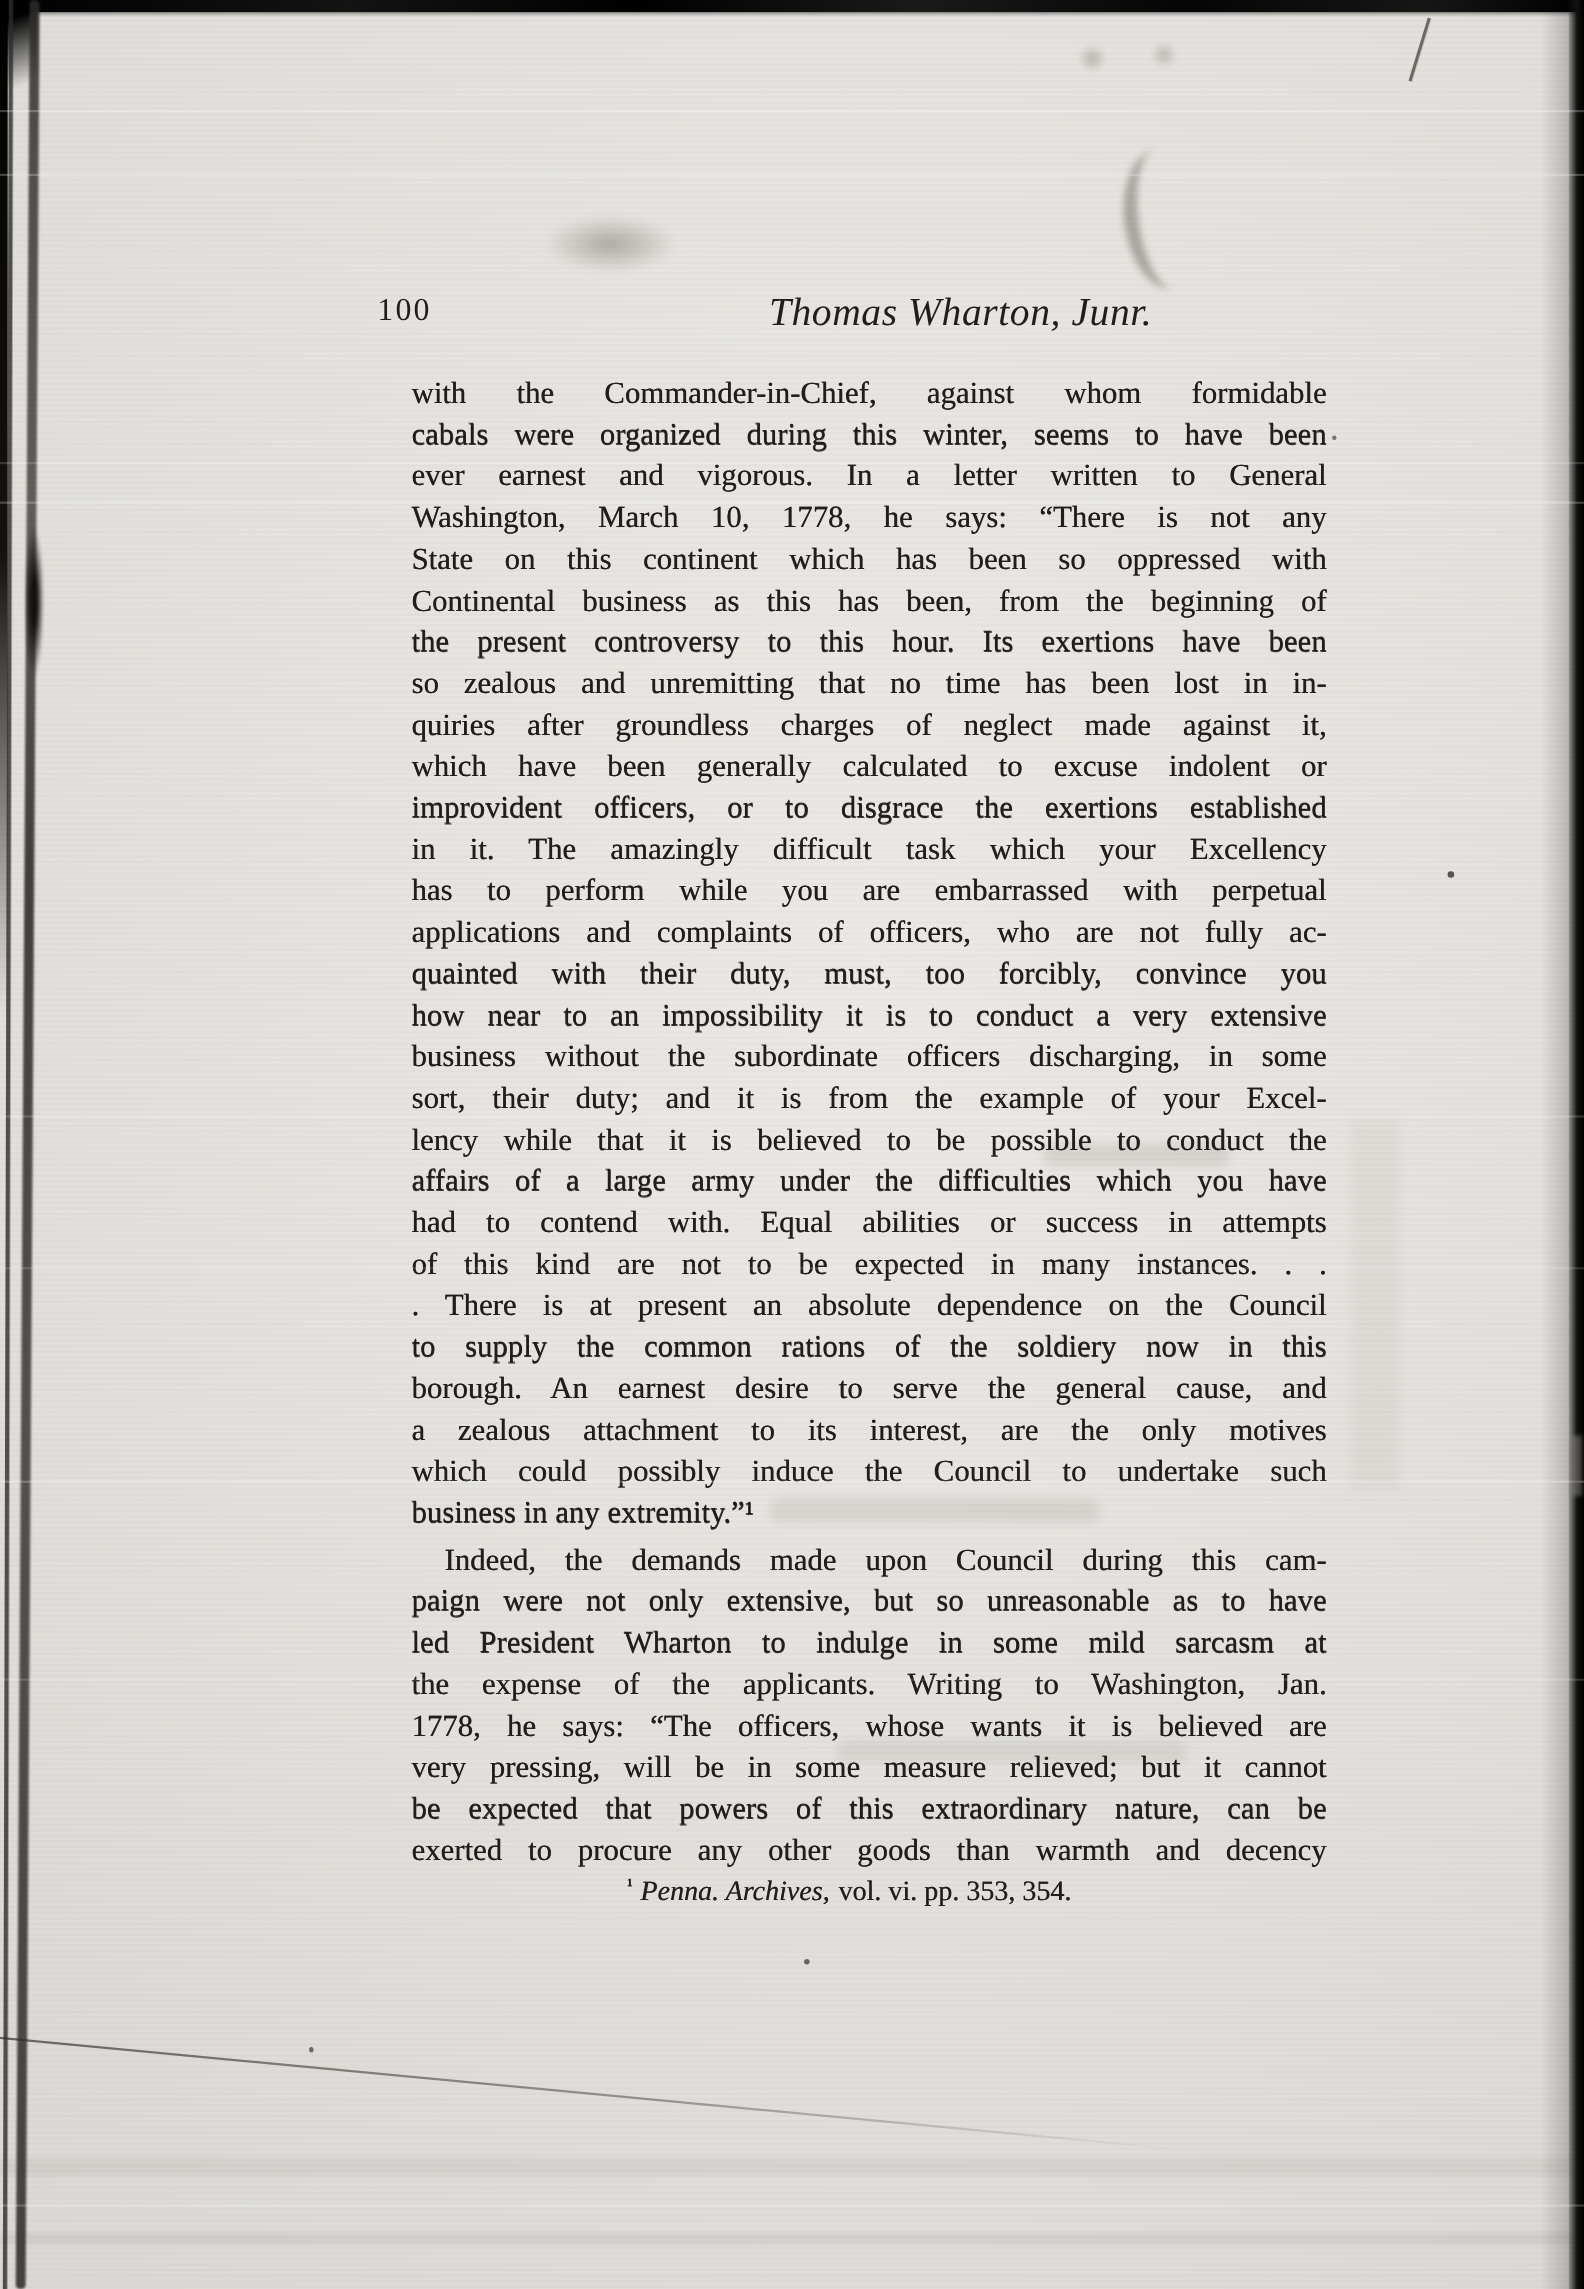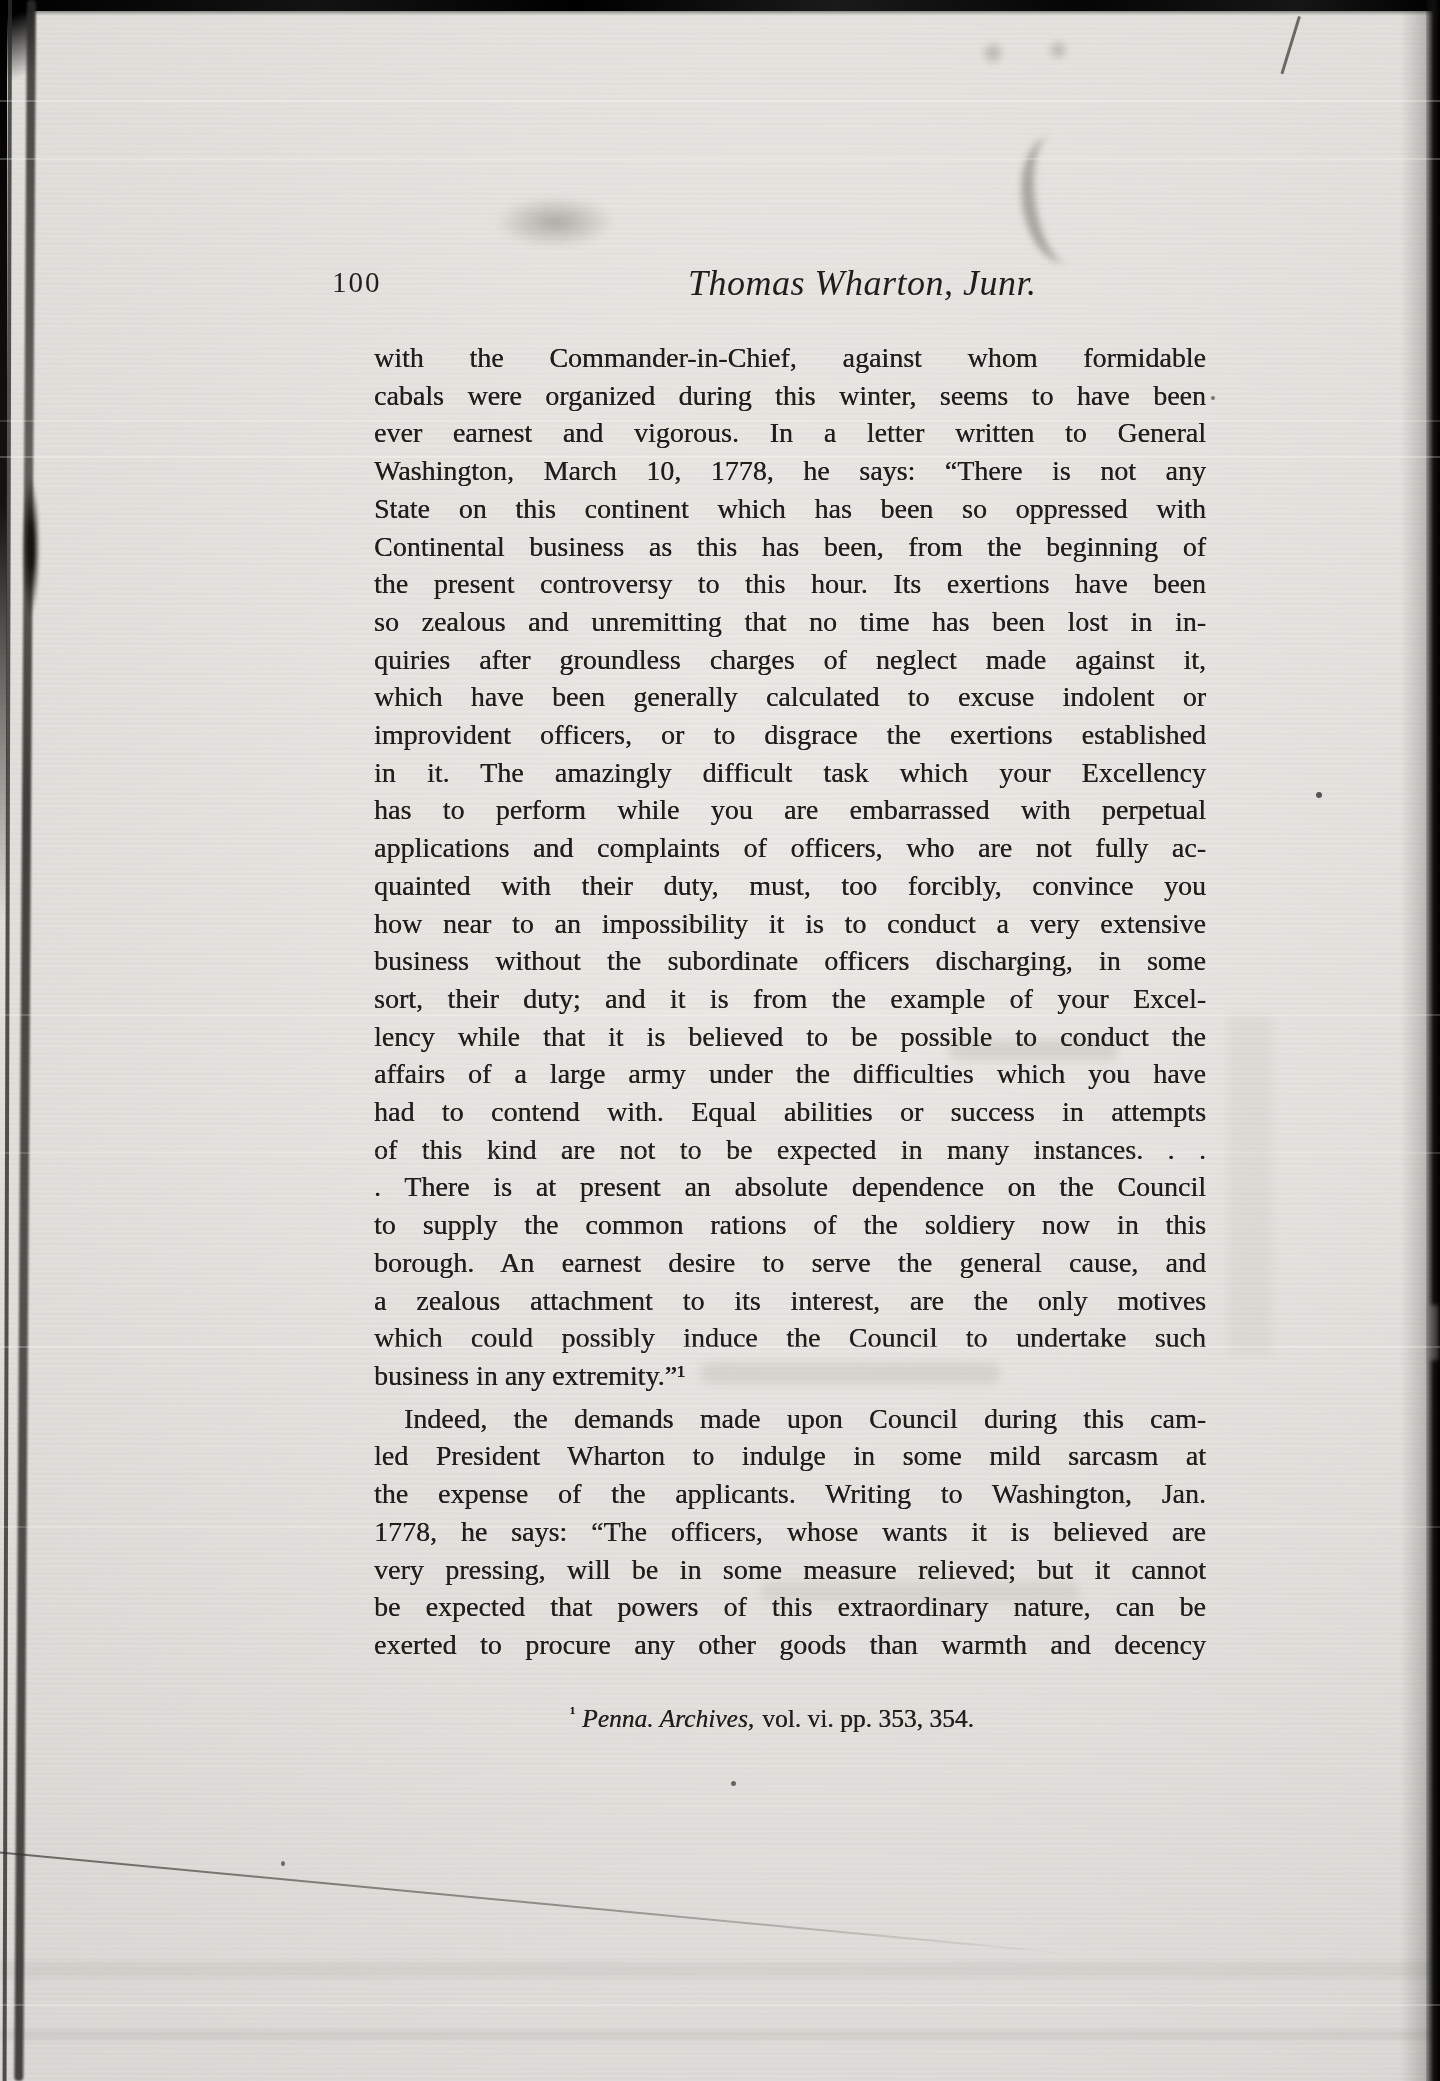--- a/index.html
+++ b/index.html
@@ -11,21 +11,21 @@
     background:
       radial-gradient(ellipse at 55% 42%, rgba(255,255,255,.07) 0%, rgba(0,0,0,.05) 96%),
       repeating-linear-gradient(180deg,
         rgba(255,255,255,.028) 0px, rgba(255,255,255,.028) 2px,
         rgba(0,0,0,.014) 3px, rgba(0,0,0,.014) 5px),
       linear-gradient(180deg,#eae8e3 0%, #e9e7e2 55%, #e6e4df 100%);
     font-family:"Liberation Serif","DejaVu Serif",serif;
     color:#201d1a;
   }
   
-  .page-header{position:absolute;left:338px;top:260px;width:868px;height:44px;z-index:3;}
+  .page-header{position:absolute;left:349px;top:260px;width:868px;height:44px;z-index:3;}
   .page-number{position:absolute;left:-6px;top:6px;font-size:29px;letter-spacing:2px;}
   .running-title{position:absolute;left:350px;top:2px;font-size:36px;font-style:italic;letter-spacing:.5px;}
   .body-text{position:absolute;left:338px;top:339px;width:868px;z-index:3;}
   .para{font-size:28px;line-height:37.7px;}
   .line{
     text-align:justify;text-align-last:justify;
     white-space:nowrap;
     text-shadow:0.3px 0.3px 0.6px rgba(28,24,20,.85);
     margin-left:36px;
   }
@@ -128,20 +128,21 @@
         <div class="line">. There is at present an absolute dependence on the Council</div>
         <div class="line">to supply the common rations of the soldiery now in this</div>
         <div class="line">borough. An earnest desire to serve the general cause, and</div>
         <div class="line">a zealous attachment to its interest, are the only motives</div>
         <div class="line">which could possibly induce the Council to undertake such</div>
         <div class="line">business in any extremity.”¹</div>
       </div>
     <div class="para para2">
 
     <div class="line">Indeed, the demands made upon Council during this cam-</div>
+        <div class="line">paign were not only extensive, but so unreasonable as to have</div>
         <div class="line">led President Wharton to indulge in some mild sarcasm at</div>
         <div class="line">the expense of the applicants. Writing to Washington, Jan.</div>
         <div class="line">1778, he says: “The officers, whose wants it is believed are</div>
         <div class="line">very pressing, will be in some measure relieved; but it cannot</div>
         <div class="line">be expected that powers of this extraordinary nature, can be</div>
         <div class="line">exerted to procure any other goods than warmth and decency</div>
       </div>
   </div>
 
   <div class="footnote">

